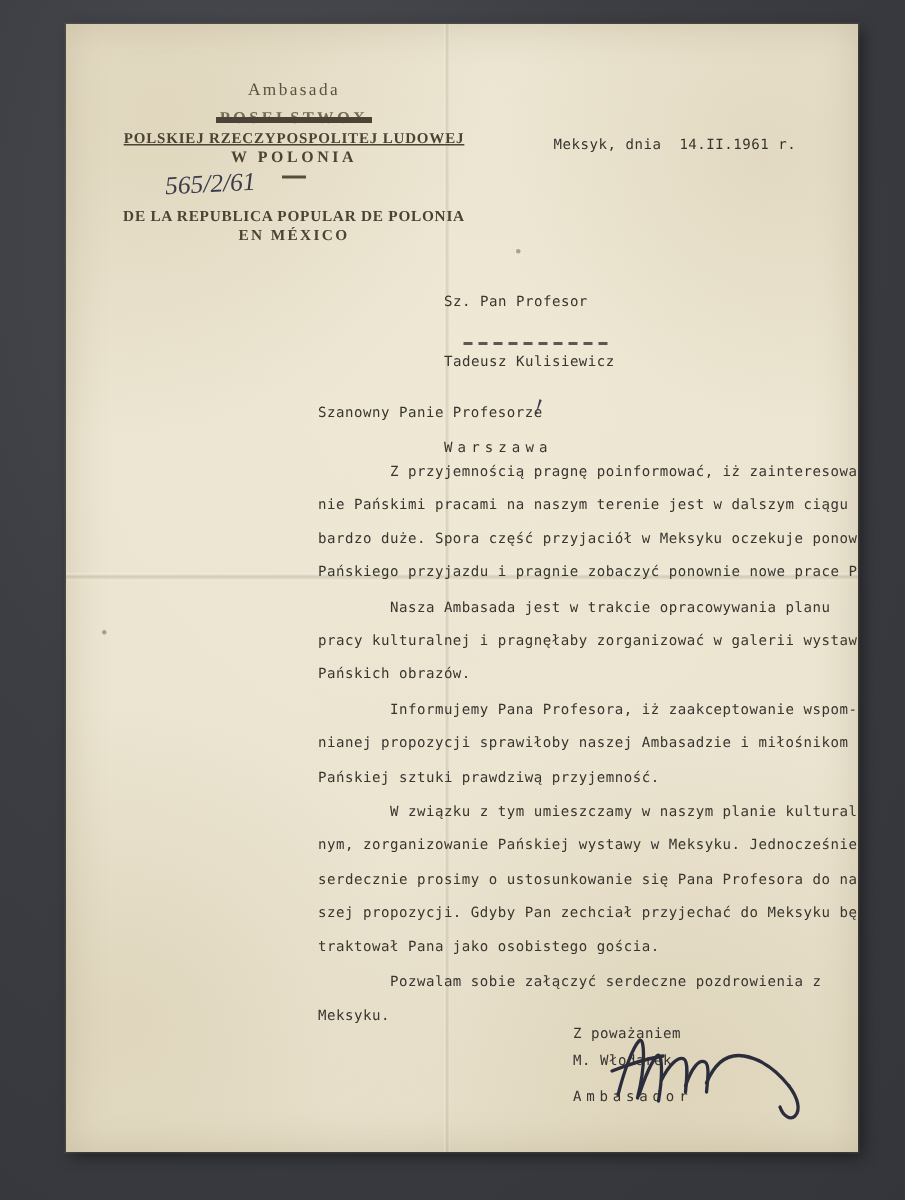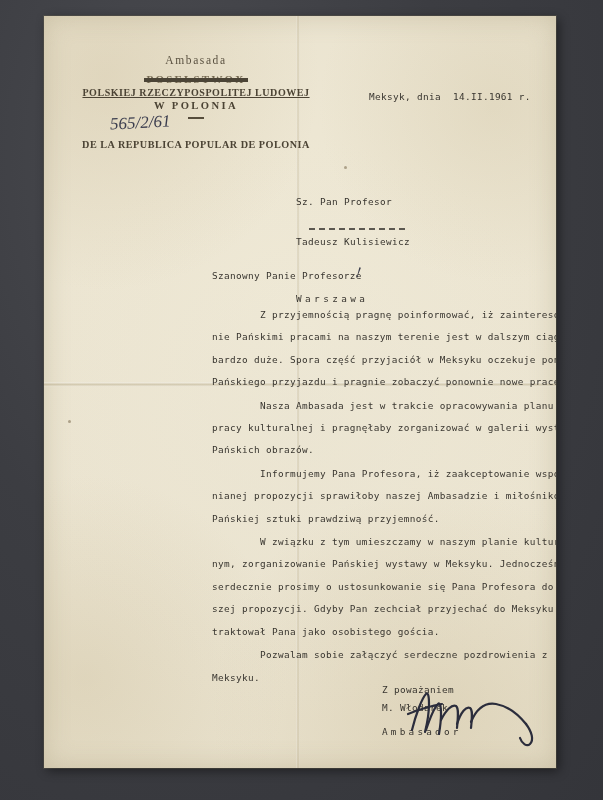--- a/index.html
+++ b/index.html
@@ -28,20 +28,21 @@
     left: 44px;
     top: 16px;
     width: 512px;
     height: 752px;
     background:
       radial-gradient(ellipse 120% 90% at 50% 40%, #f0ead7 0%, #eae3cf 55%, #e3dbc4 100%);
     box-shadow:
       0 0 0 1px rgba(120,110,85,0.25),
       3px 3px 10px rgba(0,0,0,0.45);
     overflow: hidden;
+    padding-left: 16px;
   }
   
   #paper::before {
     content: "";
     position: absolute;
     inset: 0;
     pointer-events: none;
     background:
       radial-gradient(circle at 12% 8%, rgba(198,182,146,0.30) 0%, rgba(198,182,146,0) 26%),
       radial-gradient(circle at 88% 12%, rgba(200,186,150,0.26) 0%, rgba(200,186,150,0) 22%),
@@ -264,20 +265,21 @@
   <div class="pin-dot" style="left:24px; top:404px"></div>
   <div class="pin-dot" style="left:300px; top:150px"></div>
 
   <div id="letterhead">
     <div class="lh-ambasada">Ambasada</div>
     <div><span class="lh-struck">POSELSTWOX</span></div>
     <div class="lh-line1">POLSKIEJ RZECZYPOSPOLITEJ LUDOWEJ</div>
     <div class="lh-line2">W POLONIA</div>
     <div class="lh-rule"></div>
     <div class="lh-line3">DE LA REPUBLICA POPULAR DE POLONIA</div>
+    <div class="lh-line4">EN MÉXICO</div>
   </div>
 
   <div id="ref-number">565/2/61</div>
 
   <div id="date-line" class="tw">Meksyk, dnia  14.II.1961 r.</div>
 
   <div id="addressee" class="tw">
     <div class="addr-line">Sz. Pan Profesor</div>
     <div class="addr-line">Tadeusz Kulisiewicz</div>
     <div class="addr-city">Warszawa</div>

